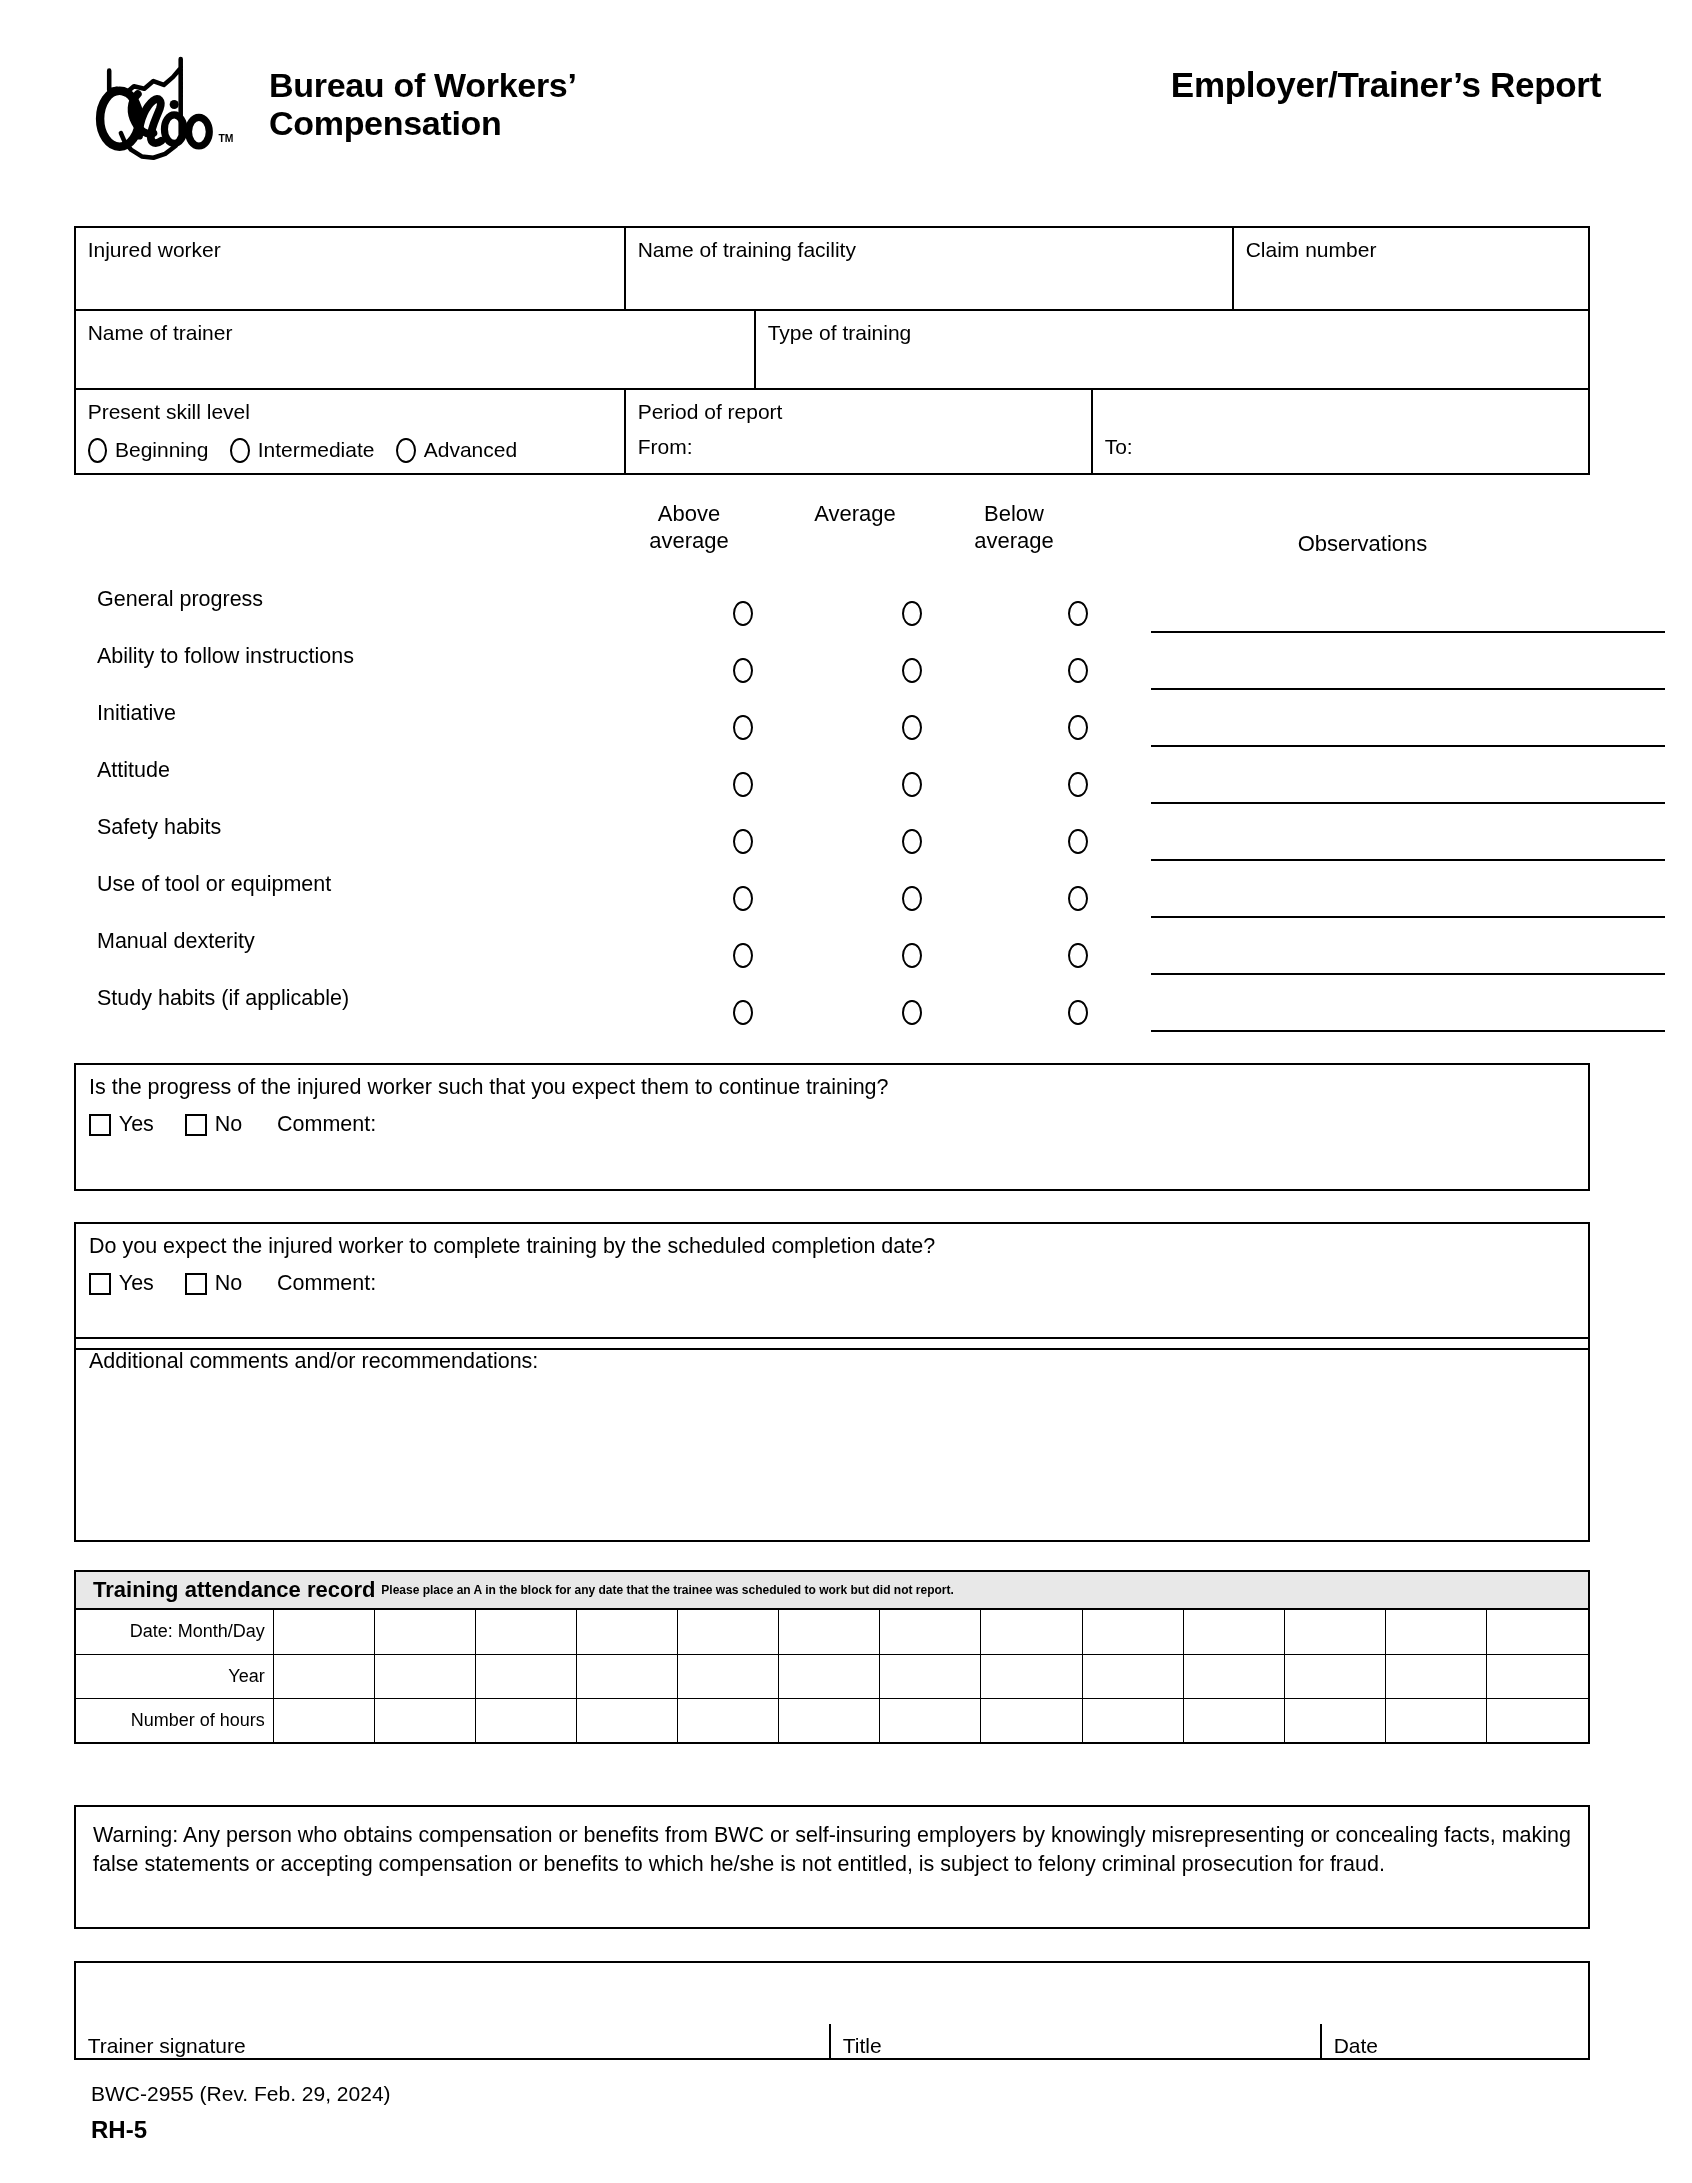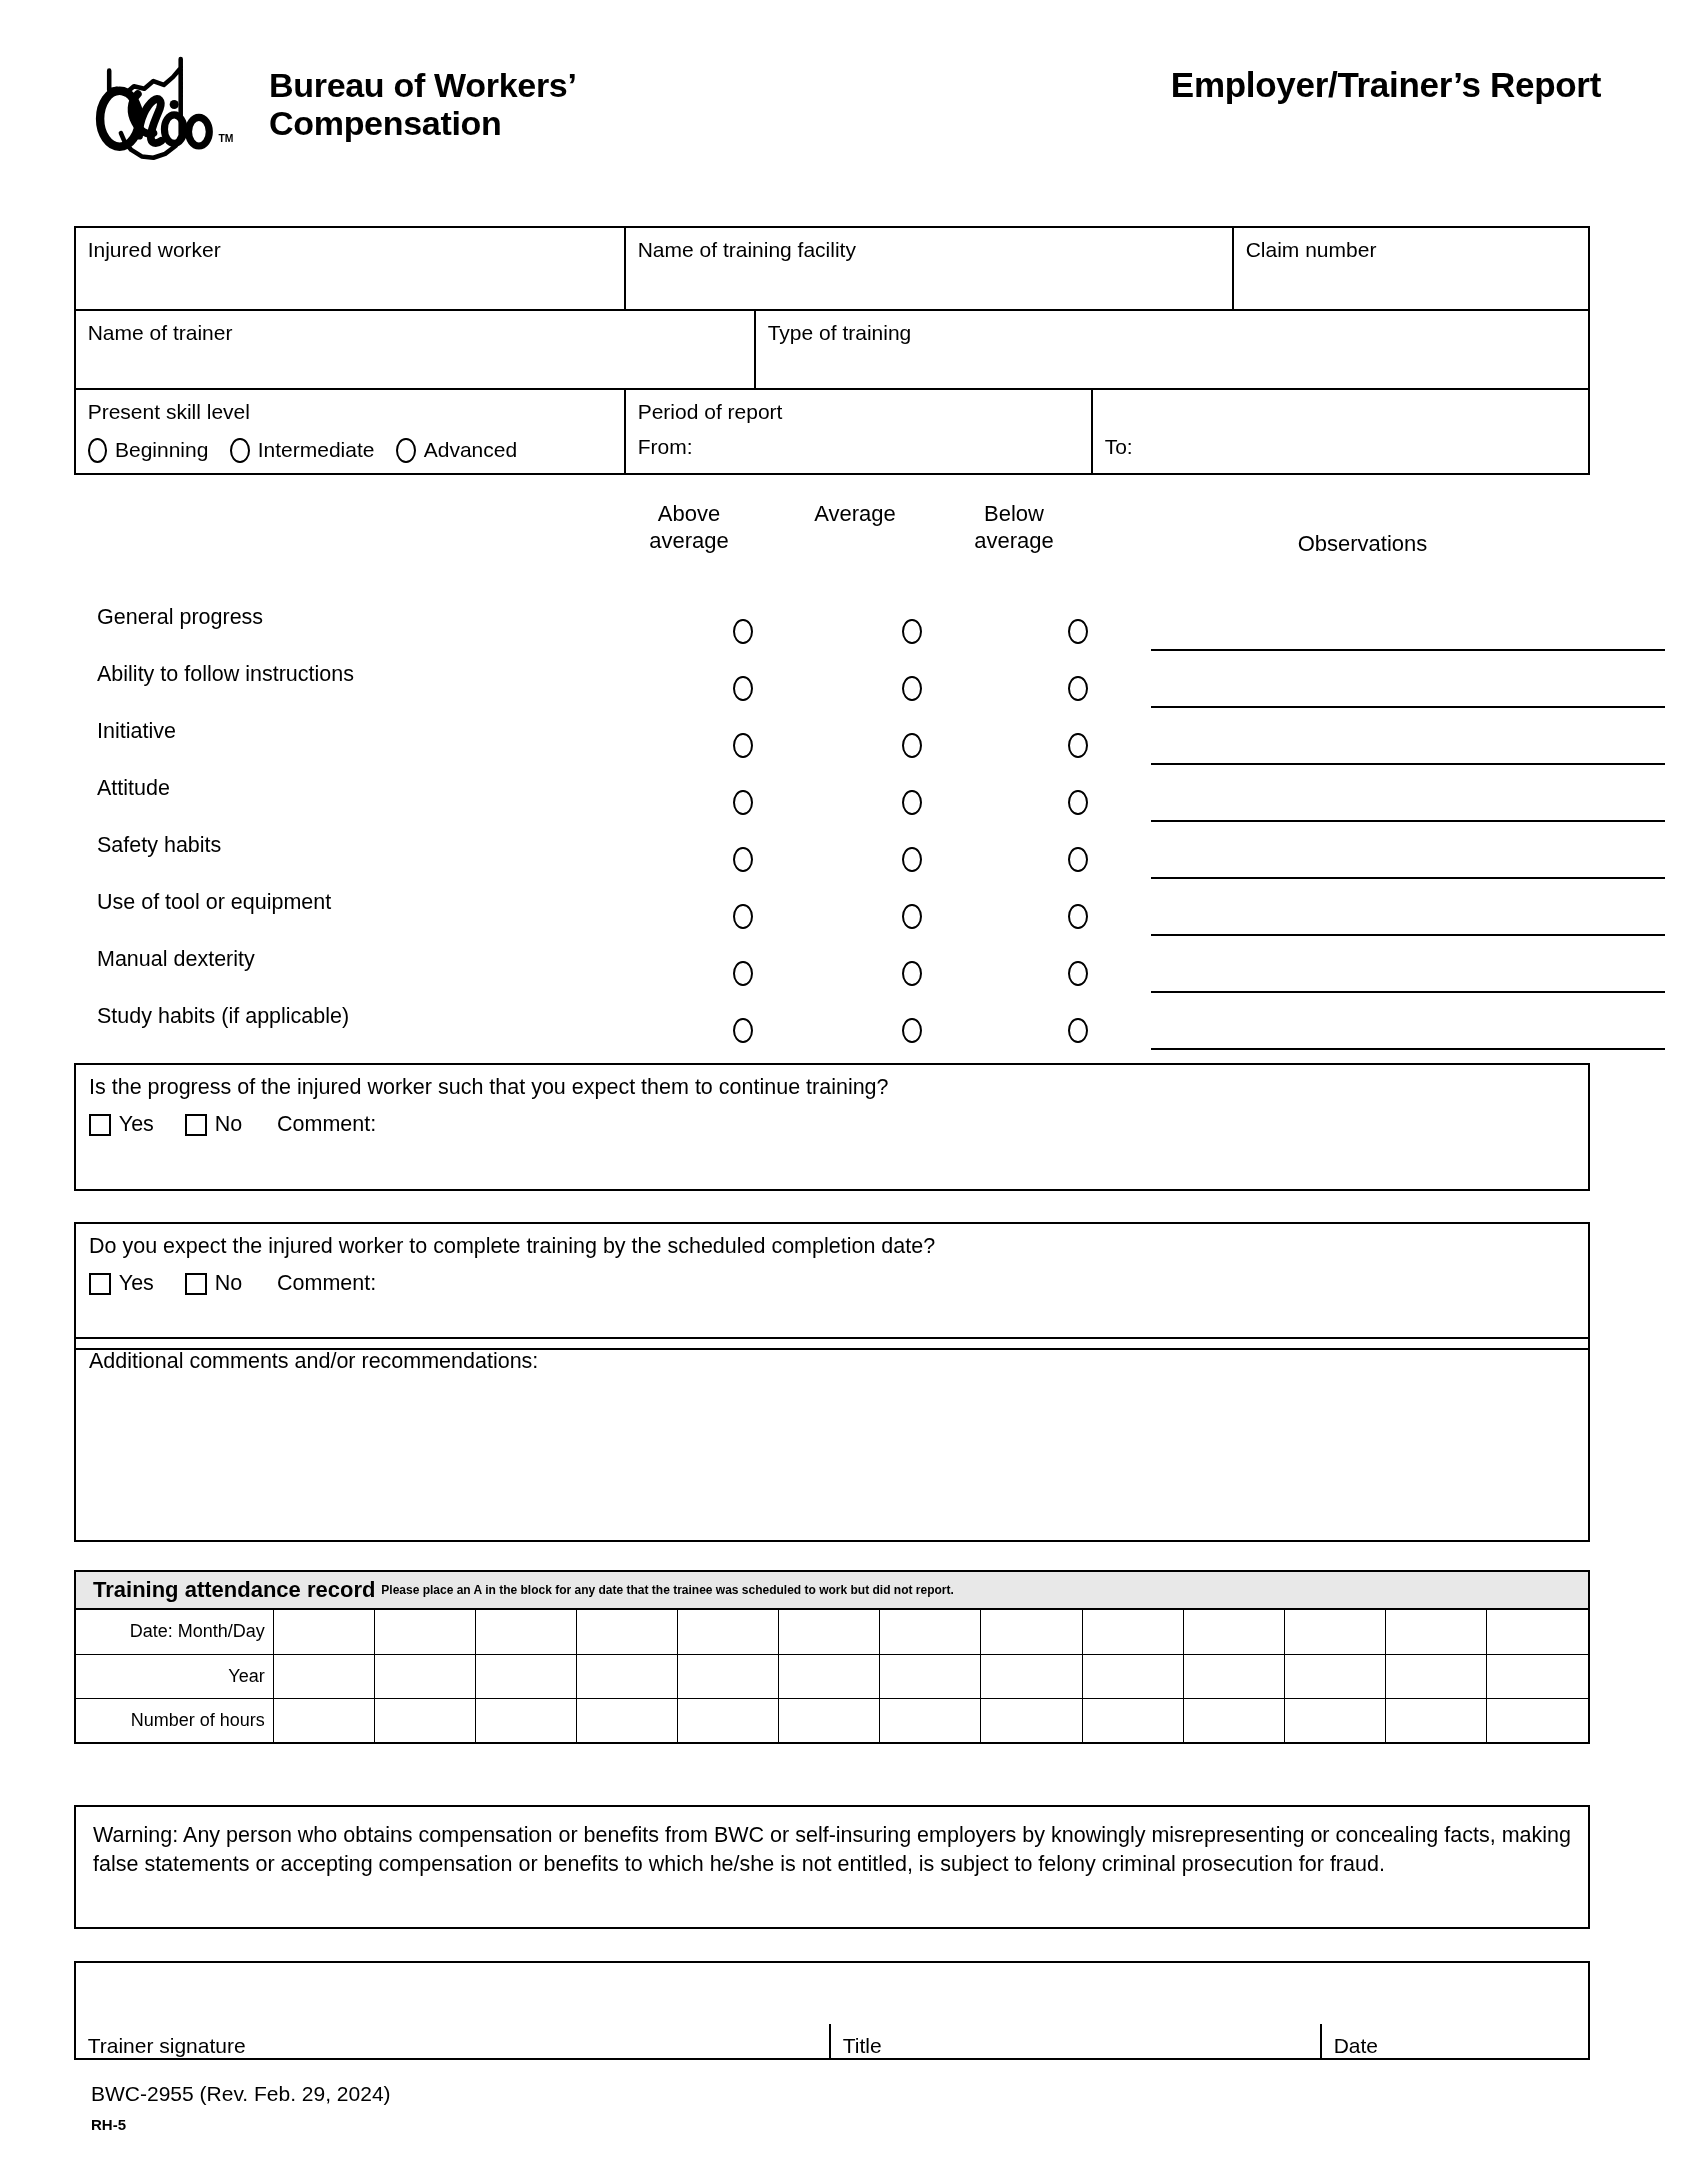--- a/index.html
+++ b/index.html
@@ -148,21 +148,21 @@
     line-height: 1.22;
     white-space: pre-line;
   }
   .rh-above { left: 550px; width: 130px; }
   .rh-avg   { left: 716px; width: 130px; }
   .rh-below { left: 875px; width: 130px; }
   .rh-obs   { left: 1041px; width: 495px; top: 30px; font-size: 22px; }
 
   .rating-rows {
     position: relative;
-    margin-top: 19px;
+    margin-top: 1px;
   }
   .rrow {
     position: relative;
     height: 57px;
   }
   .rrow .rlabel {
     position: absolute;
     left: 23px;
     top: 6.5px;
     font-size: 21.5px;
@@ -325,21 +325,21 @@
   .sig-title { width: 491px; }
   .sig-date { width: 266px; }
 
   
   .footer {
     position: absolute;
     left: 91px;
     top: 2080px;
   }
   .foot-1 { font-size: 21px; line-height: 1.35; }
-  .foot-2 { font-size: 15px; font-weight: bold; margin-top: 7.8px; }
+  .foot-2 { font-size: 24px; font-weight: bold; margin-top: 7.8px; }
 </style>
 </head>
 <body>
 
 <div class="page">
 
   <div class="header">
     <div class="logo-wrap">
       <span class="ohio-mark">
         <svg viewBox="0 0 240 175" width="156" height="114" aria-hidden="true">

